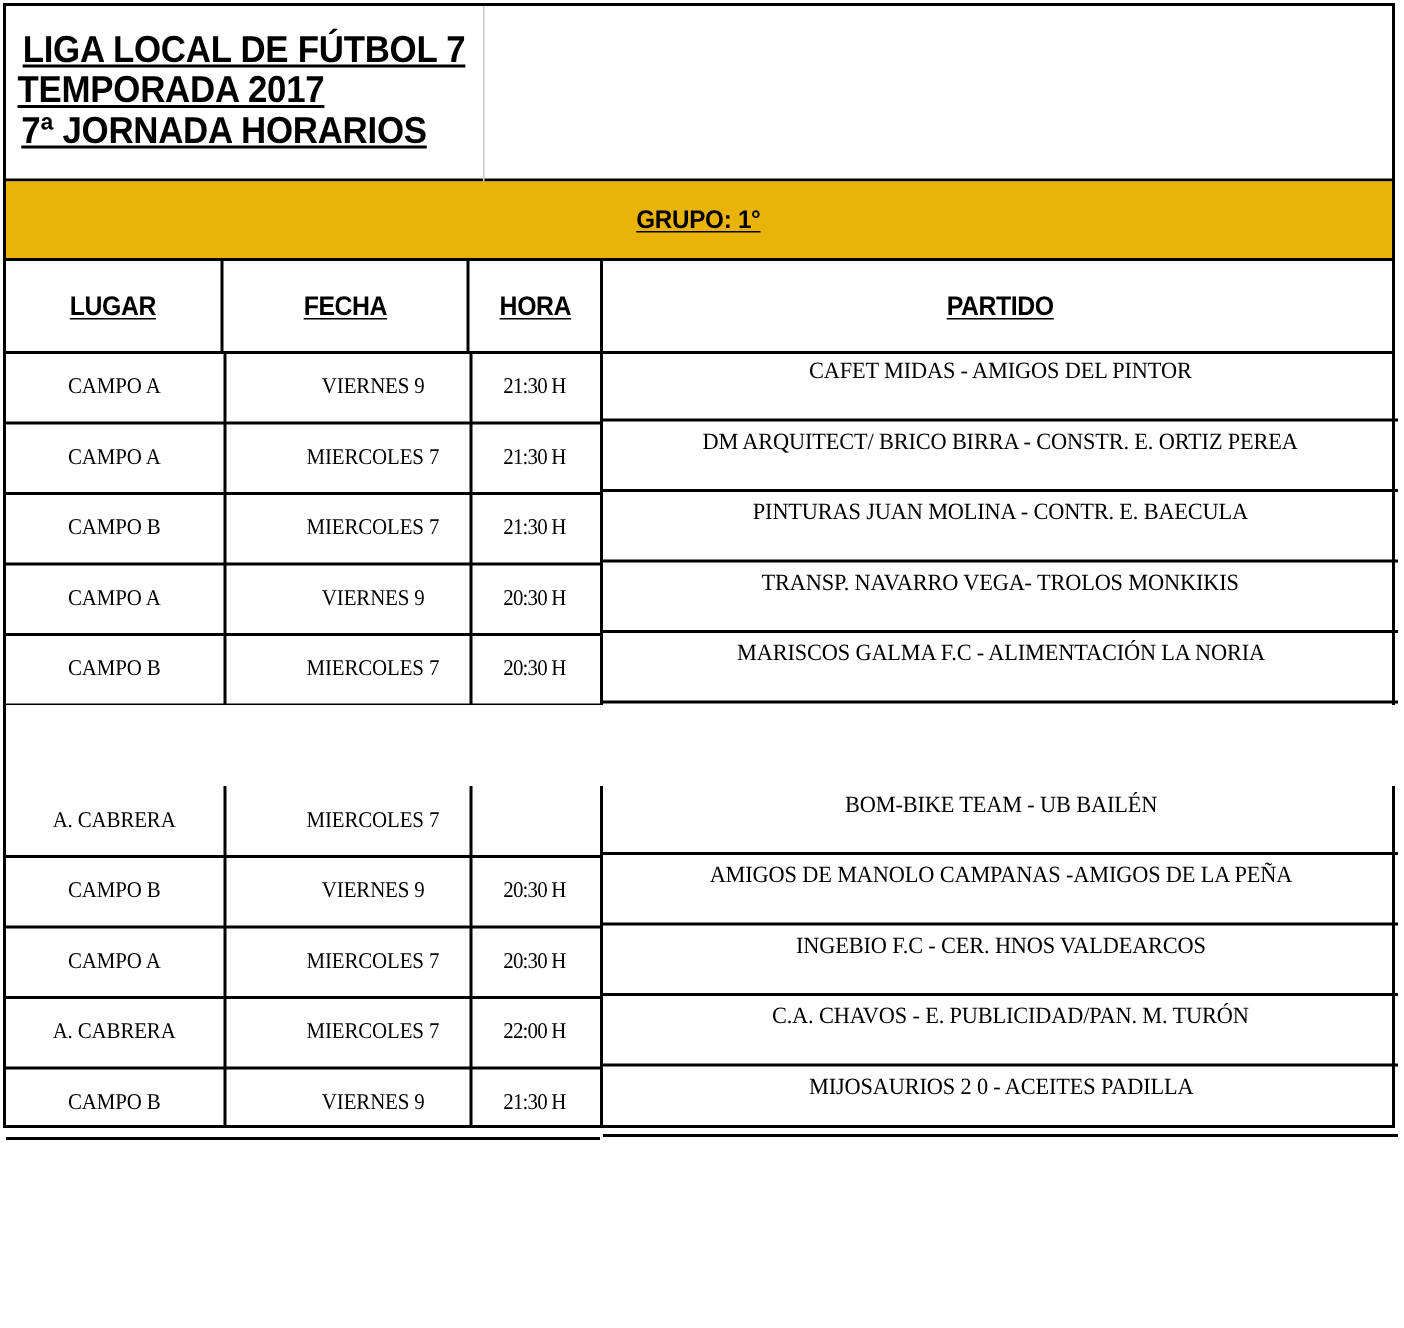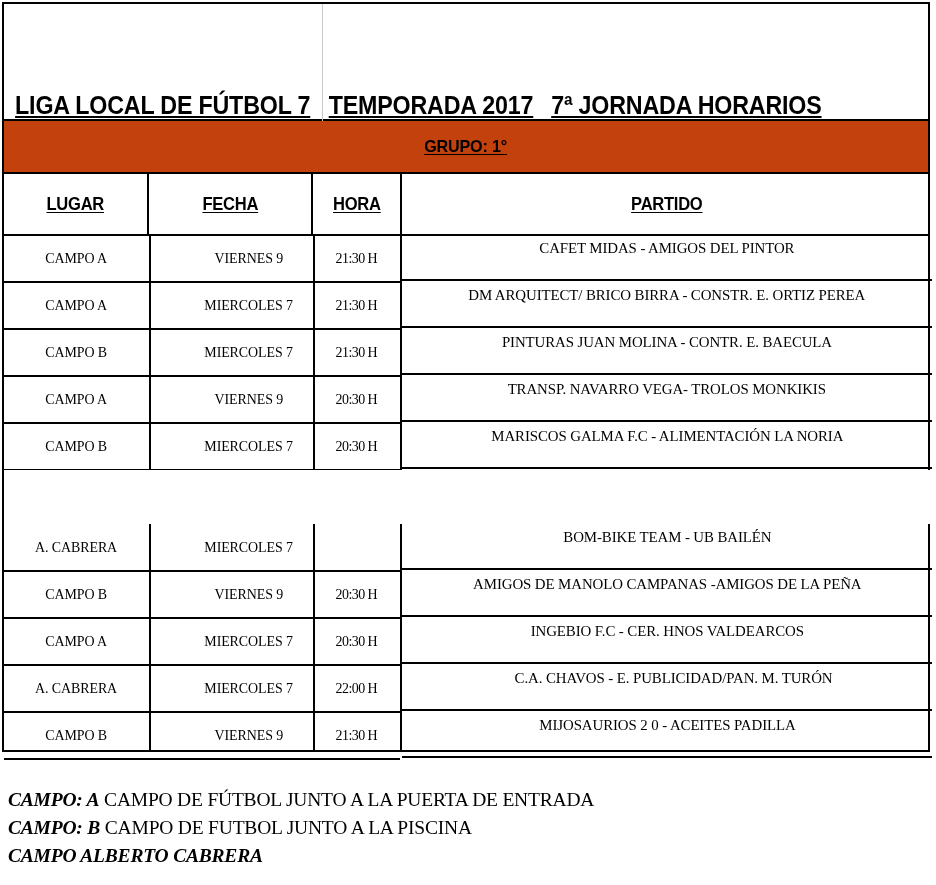--- a/index.html
+++ b/index.html
@@ -37,22 +37,22 @@
   
   .title-block {
     position: absolute;
     left: 0;
     top: 0;
     width: 100%;
     height: 117px;
     box-sizing: border-box;
     border-bottom: 2px solid #000;
     display: flex;
-    flex-direction: row;
-    align-items: flex-end;
+    flex-direction: column;
+    align-items: flex-start;
     justify-content: flex-start;
     padding-top: 16px;
   }
   .title-line {
     font-family: "Liberation Sans", "DejaVu Sans", sans-serif;
     font-weight: bold;
     font-size: 25px;
     line-height: 27px;
     letter-spacing: -0.2px;
     text-decoration: underline;
@@ -75,21 +75,21 @@
   .group-banner {
     position: absolute;
     left: 0;
     width: 100%;
     height: 53px;
     box-sizing: border-box;
     border-bottom: 2px solid #000;
     display: flex;
     align-items: center;
     justify-content: center;
-    background: #c2410c;
+    background: #eab308;
   }
   .group-banner .group-label {
     font-family: "Liberation Sans", "DejaVu Sans", sans-serif;
     font-weight: bold;
     font-size: 17px;
     letter-spacing: -0.2px;
     transform: scaleX(0.95);
   }
   .group-banner.underlined .group-label {
     text-decoration: underline;
@@ -432,21 +432,14 @@
           </div>
           <div class="prow" style="top: 475px;">
             <span class="ptext">MIJOSAURIOS 2 0  -  ACEITES PADILLA</span>
           </div>
         </div>
       <div class="pc-mask"></div>
     </div>
 
   </div>
 
-  <div class="footer">
-    <div id="footer-lines">
-        <div class="fnote"><span class="bi">CAMPO: A</span><span class="plain"> CAMPO DE FÚTBOL JUNTO A LA PUERTA DE ENTRADA</span></div>
-        <div class="fnote"><span class="bi">CAMPO: B</span><span class="plain"> CAMPO DE FUTBOL JUNTO A LA PISCINA</span></div>
-        <div class="fnote"><span class="bi">CAMPO ALBERTO CABRERA</span><span class="plain"></span></div>
-      </div>
-  </div>
 
 </div>
 
 </body></html>

